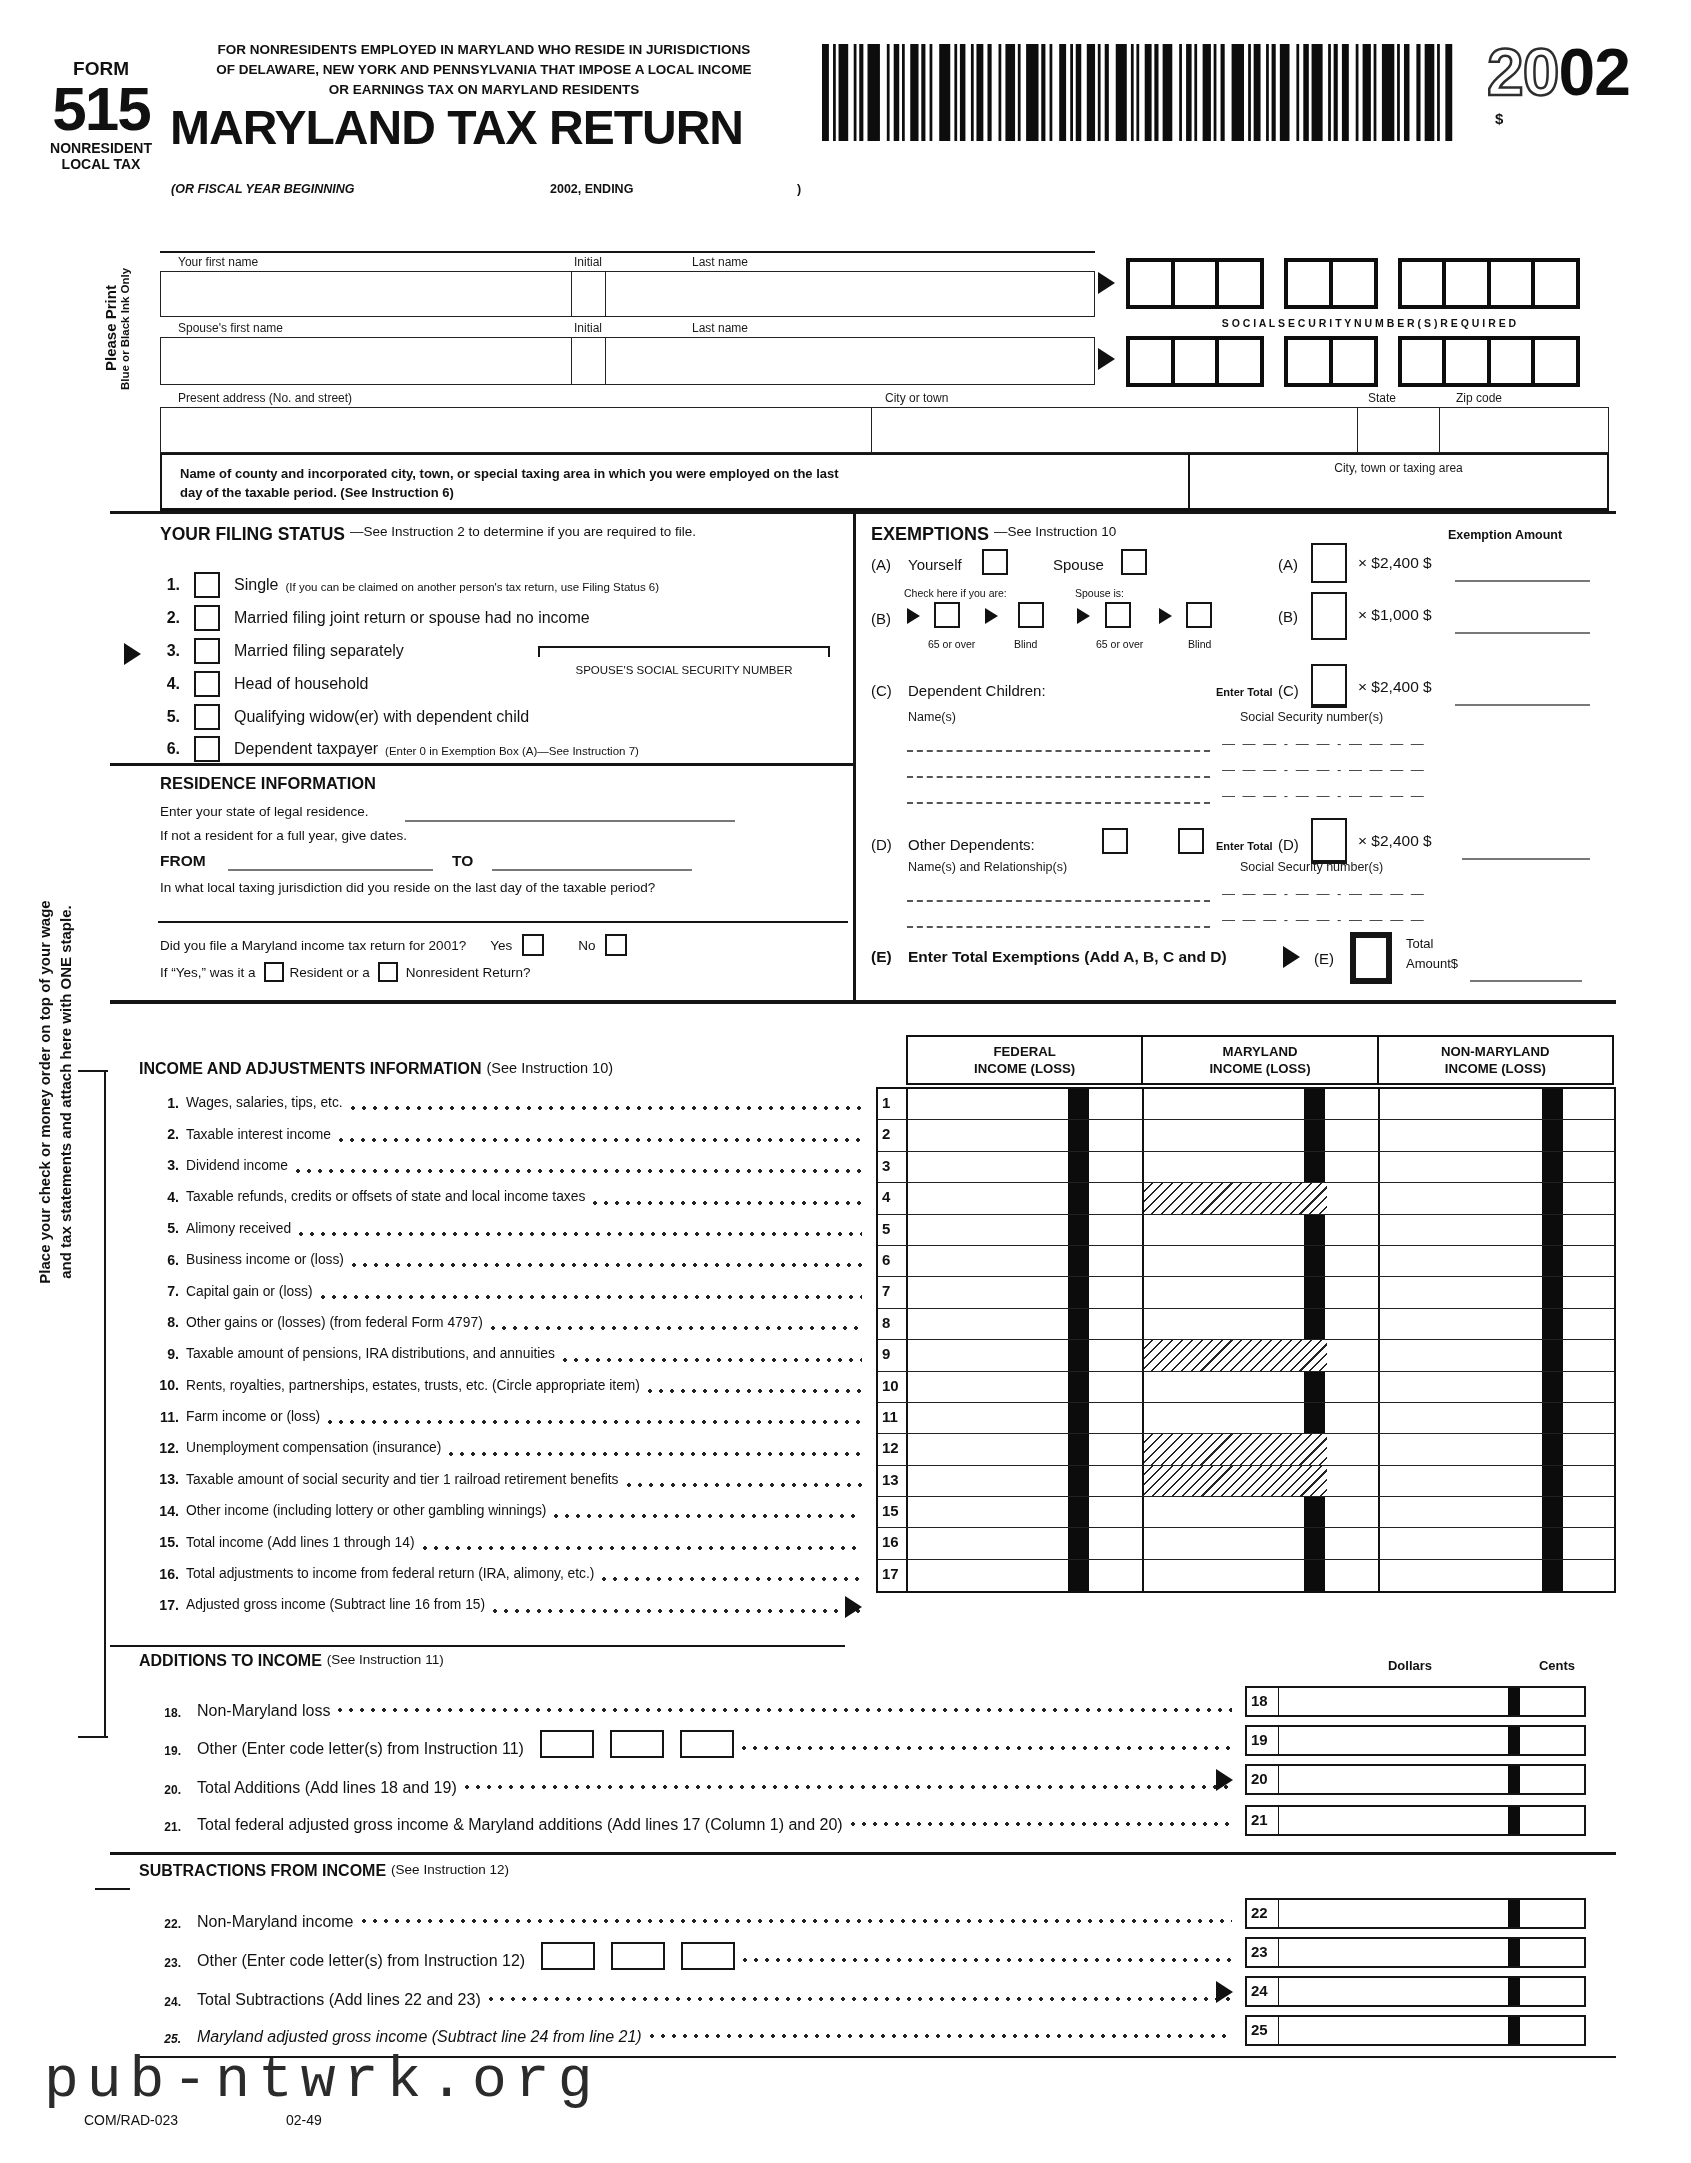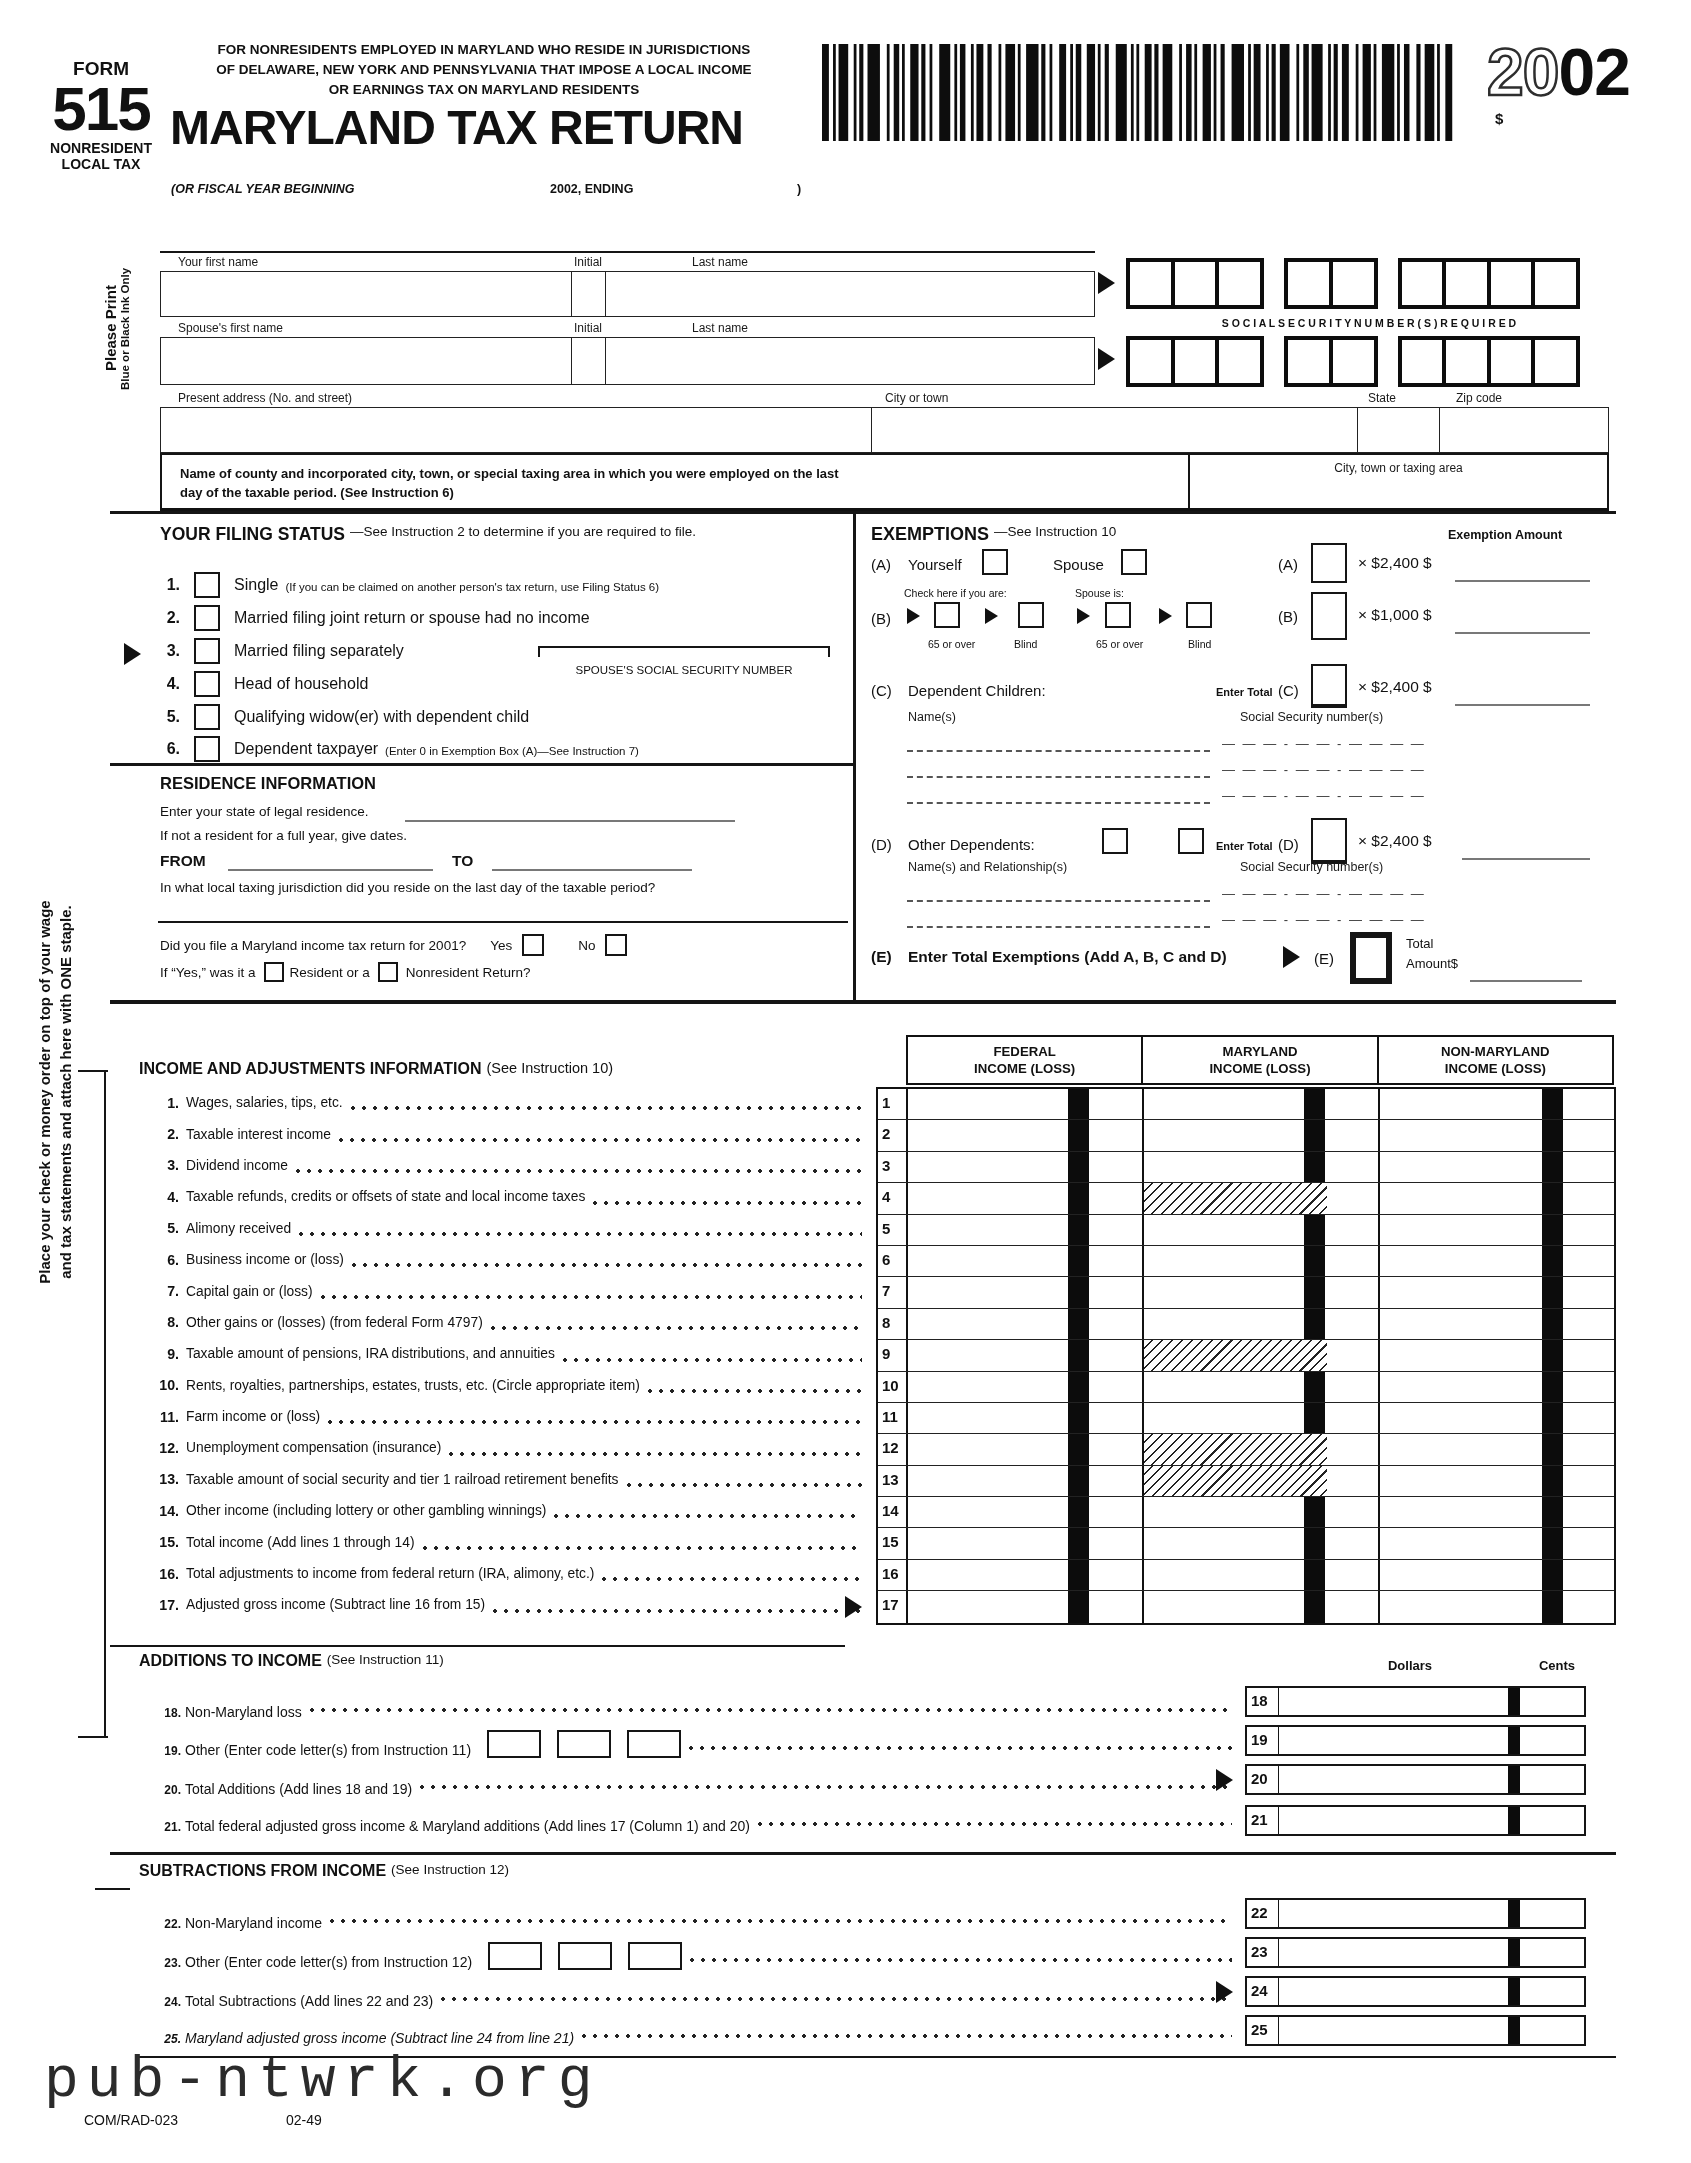--- a/index.html
+++ b/index.html
@@ -36,21 +36,21 @@
   .hatch{width:183px;flex:none;background:repeating-linear-gradient(135deg,#fff 0 5.5px,#222 5.5px 7px);}
   
   #income-header{position:absolute;left:906px;top:1035px;width:708px;height:50px;border:2.5px solid #111;
                  box-sizing:border-box;display:flex;background:#fff;}
   .hcell{flex:1;border-right:2px solid #111;display:flex;flex-direction:column;justify-content:center;
          text-align:center;font-weight:700;font-size:13.2px;line-height:1.3;}
   .hcell:last-child{border-right:none;}
   
   .mlabel{position:absolute;left:139px;width:1101px;display:flex;align-items:flex-end;height:28px;}
   .mlabel .num{width:42px;text-align:right;font-weight:700;font-size:12px;flex:none;}
-  .mlabel .txt{font-size:14px;margin-left:4px;white-space:nowrap;}
+  .mlabel .txt{font-size:16px;margin-left:16px;white-space:nowrap;}
   .codebox{width:54px;height:28px;border:2.5px solid #151515;box-sizing:border-box;margin-left:16px;flex:none;background:#fff;}
   .mrow{position:absolute;left:1245px;width:341px;height:31px;border:2px solid #151515;box-sizing:border-box;display:flex;background:#fff;}
   .mnum{width:32px;border-right:1.8px solid #151515;font-weight:700;font-size:15px;padding:4px 0 0 4px;box-sizing:border-box;flex:none;}
   .mdollars{flex:1;}
   .mbar{width:12px;background:#0c0c0c;flex:none;}
   .mcents{width:64px;flex:none;}
   
   .ssn-row{position:absolute;left:1126px;display:flex;gap:20px;}
   .ssn-grp{display:flex;}
   .ssn-box{width:49px;height:51px;border:4.5px solid #0d0d0d;box-sizing:border-box;background:#fff;margin-left:-4.5px;}
@@ -726,38 +726,20 @@
           <div class="hatch"></div>
           <div class="cents"></div>
         </div>
         <div class="tcell">
           <div class="dollars"></div>
           <div class="bar"></div>
           <div class="cents"></div>
         </div>
       </div>
       <div class="inc-trow">
-        <div class="inc-numbox">14</div>
-        <div class="tcell">
-          <div class="dollars"></div>
-          <div class="bar"></div>
-          <div class="cents"></div>
-        </div>
-        <div class="tcell">
-          <div class="dollars"></div>
-          <div class="bar"></div>
-          <div class="cents"></div>
-        </div>
-        <div class="tcell">
-          <div class="dollars"></div>
-          <div class="bar"></div>
-          <div class="cents"></div>
-        </div>
-      </div>
-      <div class="inc-trow">
         <div class="inc-numbox">15</div>
         <div class="tcell">
           <div class="dollars"></div>
           <div class="bar"></div>
           <div class="cents"></div>
         </div>
         <div class="tcell">
           <div class="dollars"></div>
           <div class="bar"></div>
           <div class="cents"></div>

